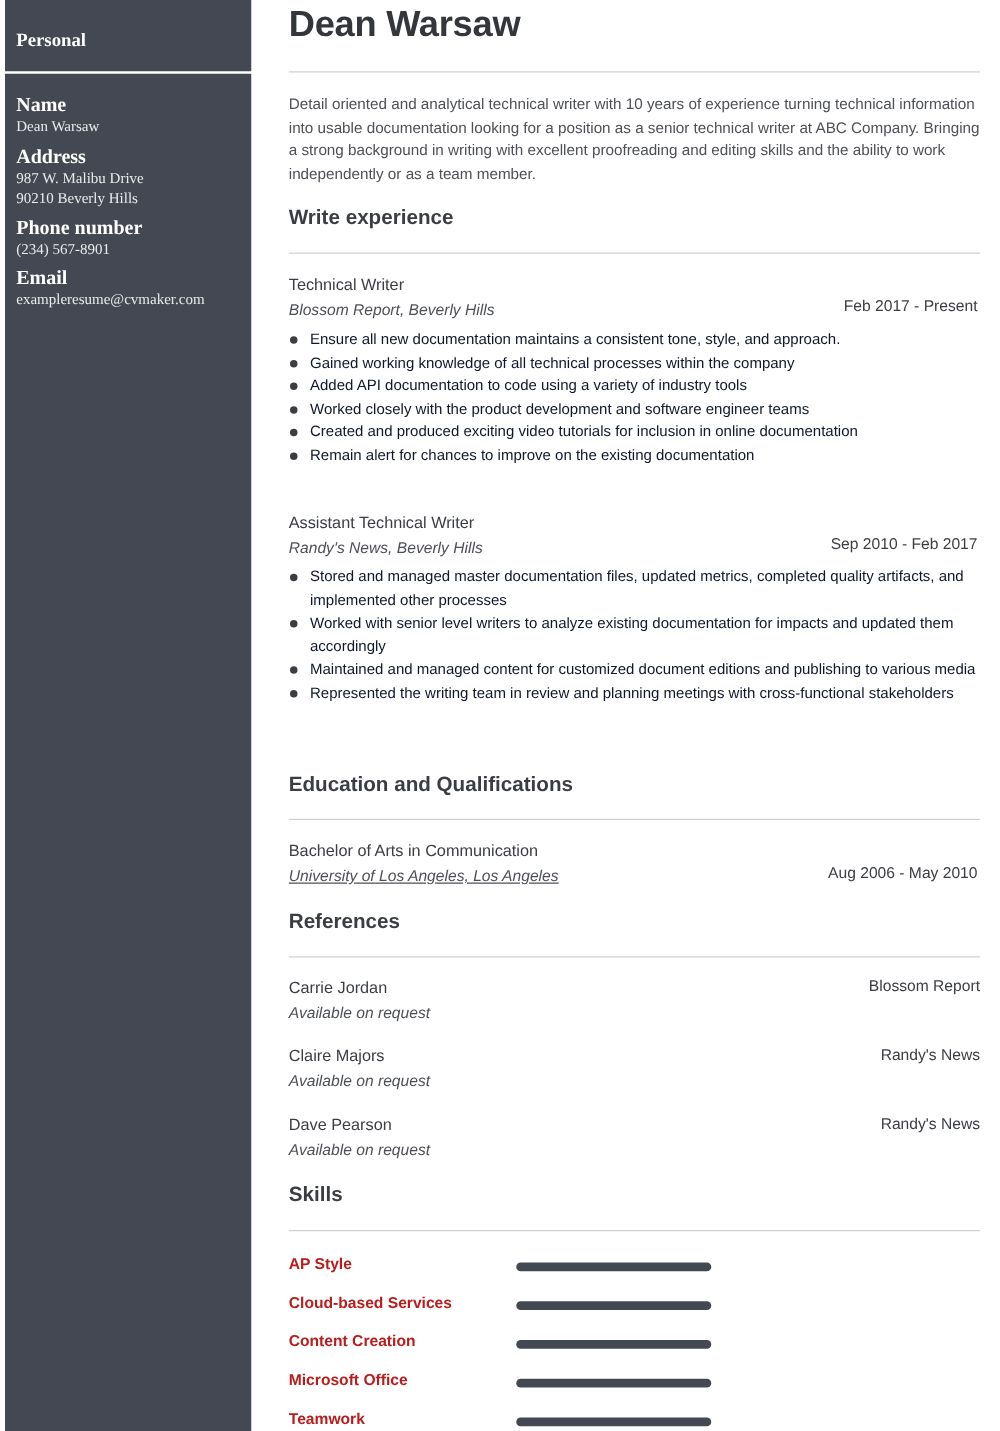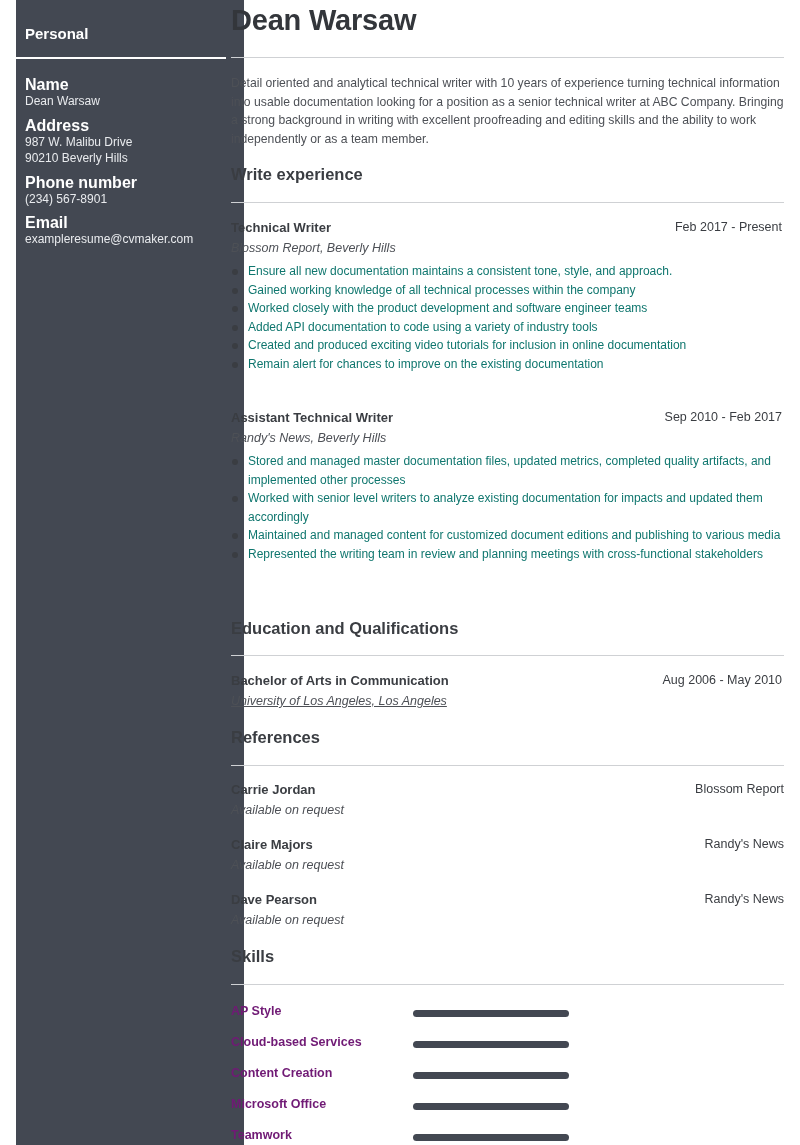--- a/index.html
+++ b/index.html
@@ -1,21 +1,21 @@
 <!DOCTYPE html>
 <html><head>
   <meta charset="utf-8">
   <style>
     * { box-sizing: border-box; margin: 0; padding: 0; }
     html, body { width: 800px; height: 1145px; overflow: hidden; background: #ffffff; }
     body { font-family: "Liberation Sans", "DejaVu Sans", sans-serif; color: #3a3d42; position: relative; }
 
     .sidebar {
-      position: absolute; left: 16px; top: 0; width: 228px; height: 1145px;
-      background: #434852; color: #ffffff;
+      position: absolute; left: 4px; top: 0; width: 197px; height: 1145px;
+      background: #434852; color: #ffffff; font-family: Liberation Serif, serif;
     }
     .sidebar-title {
       position: absolute; left: 9px; top: 25px;
       font-size: 15px; font-weight: bold; color: #ffffff;
     }
     .sidebar-rule {
       position: absolute; left: 0; top: 57px; width: 210px; height: 2px; background: #ffffff;
     }
     .sidebar-fields { position: absolute; left: 9px; top: 77px; width: 198px; }
     .field { margin-bottom: 8px; }
@@ -29,35 +29,35 @@
     }
     .rule { position: absolute; left: 0; width: 553px; height: 1px; background: #cfd1d4; }
     .summary {
       position: absolute; left: 0; top: 74px; width: 557px;
       font-size: 12.2px; line-height: 18.7px; color: #4d5056;
     }
     .section-title {
       position: absolute; left: 0; font-size: 16.5px; font-weight: bold; color: #3a3d42; white-space: nowrap;
     }
     .entry-head { position: absolute; left: 0; width: 553px; height: 18px; }
-    .entry-title { position: absolute; left: 0; top: 0; font-size: 13px; font-weight: bold; color: #3a3d42; white-space: nowrap; }
-    .entry-date { position: absolute; right: 2px; top: 0; font-size: 12.5px; color: #3a3d42; white-space: nowrap; text-align: center; }
+    .entry-title { position: absolute; left: 0; top: 0; font-size: 13px; font-weight: normal; color: #3a3d42; white-space: nowrap; }
+    .entry-date { position: absolute; right: 2px; top: 18px; font-size: 12.5px; color: #3a3d42; white-space: nowrap; text-align: center; }
     .entry-sub { position: absolute; left: 0; font-size: 12.5px; font-style: italic; color: #4d5056; white-space: nowrap; }
     .bullets { position: absolute; left: 0; width: 553px; list-style: none; }
     .bullets li {
-      position: relative; padding-left: 17px; font-size: 12px; line-height: 18.6px; color: #0f766e;
+      position: relative; padding-left: 17px; font-size: 12px; line-height: 18.6px; color: #0f172a;
     }
     .bullets li::before {
       content: ""; position: absolute; left: 1px; top: 7px; width: 6px; height: 6px;
       border-radius: 50%; background: #3a3d42;
     }
     .ref-company { position: absolute; right: 0; top: 0; font-size: 12.5px; color: #3a3d42; white-space: nowrap; }
 
     .skill-row { position: absolute; left: 0; width: 553px; height: 18px; }
-    .skill-name { position: absolute; left: 0; top: 0; font-size: 12.5px; font-weight: bold; color: #701a75; white-space: nowrap; }
+    .skill-name { position: absolute; left: 0; top: 0; font-size: 12.5px; font-weight: bold; color: #b91c1c; white-space: nowrap; }
     .skill-bar {
       position: absolute; left: 182px; top: 6px; width: 156px; height: 7px;
       border-radius: 4px; background: #434852;
     }
   </style>
 </head>
 <body>
 
 <aside class="sidebar">
   <div class="sidebar-title">Personal</div>
@@ -92,22 +92,22 @@
   <div class="rule" style="top:202px;"></div>
 
   <div class="entry-head" style="top:220px;">
     <span class="entry-title">Technical Writer</span>
     <span class="entry-date">Feb 2017 - Present</span>
   </div>
   <div class="entry-sub" style="top:241px;">Blossom Report, Beverly Hills</div>
   <ul class="bullets" style="top:262px;">
     <li>Ensure all new documentation maintains a consistent tone, style, and approach.</li>
     <li>Gained working knowledge of all technical processes within the company</li>
+    <li>Added API documentation to code using a variety of industry tools</li>
     <li>Worked closely with the product development and software engineer teams</li>
-    <li>Added API documentation to code using a variety of industry tools</li>
     <li>Created and produced exciting video tutorials for inclusion in online documentation</li>
     <li>Remain alert for chances to improve on the existing documentation</li>
   </ul>
 
   <div class="entry-head" style="top:410px;">
     <span class="entry-title">Assistant Technical Writer</span>
     <span class="entry-date">Sep 2010 - Feb 2017</span>
   </div>
   <div class="entry-sub" style="top:431px;">Randy's News, Beverly Hills</div>
   <ul class="bullets" style="top:452px;">

